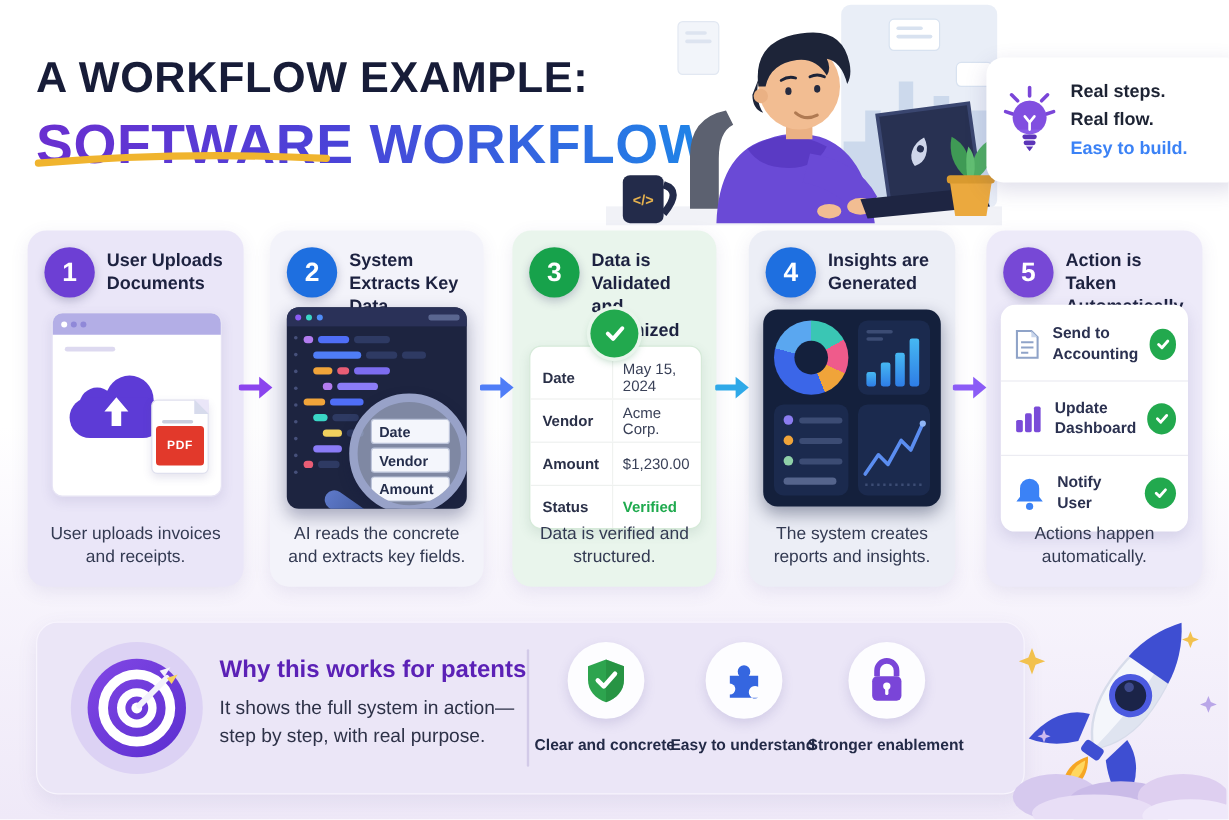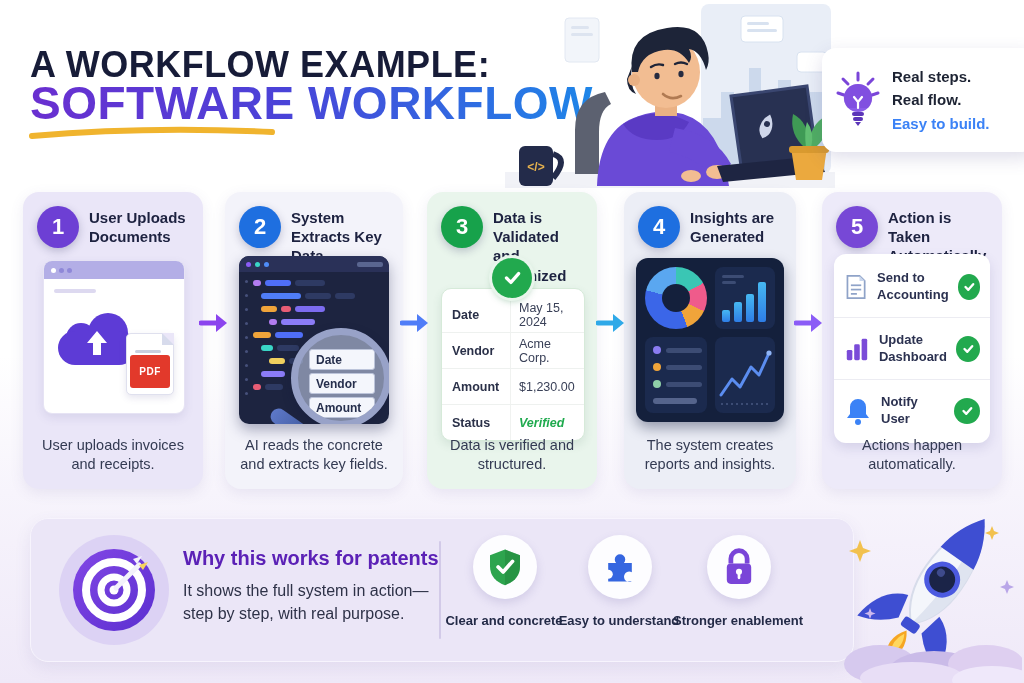--- a/index.html
+++ b/index.html
@@ -3,21 +3,21 @@
 <meta charset="utf-8">
 <style>
   html,body{margin:0;padding:0;}
   body{font-family:"Liberation Sans",sans-serif;background:#fff;}
   #canvas{position:relative;width:1024px;height:683px;overflow:hidden;
     background:linear-gradient(180deg,#ffffff 0%,#ffffff 52%,#f7f4fc 72%,#efe9f8 100%);}
 
   
   .title1{position:absolute;left:30px;top:20px;font-size:36px;font-weight:800;
     letter-spacing:.5px;color:#171c38;}
-  .title2{position:absolute;left:30px;top:45px;font-size:46px;font-weight:800;
+  .title2{position:absolute;left:30px;top:62px;font-size:46px;font-weight:800;
     letter-spacing:.5px;color:#4a43c9;}
   @supports (-webkit-background-clip:text){
     .title2{background:linear-gradient(90deg,#6a2fd0 0%,#4a43d8 45%,#1e86e8 100%);
       -webkit-background-clip:text;background-clip:text;-webkit-text-fill-color:transparent;color:transparent;}
   }
   .underline{position:absolute;left:28px;top:124px;}
 
   .tipbox{position:absolute;left:822px;top:48px;width:214px;height:104px;background:#fff;
     border-radius:14px;box-shadow:0 6px 18px rgba(80,70,140,.18);display:flex;align-items:center;gap:8px;padding:0 10px;box-sizing:border-box;}
   .tipbox .tiptext{font-size:15px;font-weight:700;line-height:1.55;color:#1d2333;}
@@ -78,21 +78,21 @@
     background:linear-gradient(90deg,#5d78c8,#37508f);transform:rotate(35deg);z-index:2;}
 
   
   .vtable{position:absolute;left:14px;top:96px;width:142px;background:#fff;border:1px solid #d6ead9;border-radius:10px;
     box-shadow:0 4px 10px rgba(60,110,80,.12);padding-top:8px;}
   .vcheck{position:absolute;left:50%;transform:translateX(-50%);top:66px;z-index:3;}
   .trow{display:flex;align-items:center;height:35px;border-top:1px solid #eef1ef;}
   .trow:first-child{border-top:none;}
   .tl{width:58px;padding-left:10px;font-size:12.5px;font-weight:700;color:#2a3048;}
   .tv{flex:1;font-size:12.5px;color:#3a4158;border-left:1px solid #f0f2f0;padding-left:8px;height:100%;display:flex;align-items:center;}
-  .tv.green{color:#1faa4e;font-weight:700;font-style:italic;}
+  .tv.green{color:#1faa4e;font-weight:700;}
 
   
   .dash{position:absolute;left:12px;top:66px;width:148px;height:164px;background:#14203c;border-radius:12px;
     box-shadow:0 6px 14px rgba(15,25,60,.4);padding:9px;box-sizing:border-box;}
   .dash .row{display:flex;gap:8px;}
   .donutwrap{width:62px;height:62px;position:relative;}
   .donut{width:62px;height:62px;border-radius:50%;
     background:conic-gradient(#3ac6b4 0 17%,#ef5b8b 17% 32%,#f0a43a 32% 44%,#3b66e8 44% 79%,#5aa7f0 79% 100%);}
   .donut-hole{position:absolute;left:17px;top:17px;width:28px;height:28px;border-radius:50%;background:#14203c;}
   .panel{background:#1b2a4e;border-radius:8px;position:relative;}

